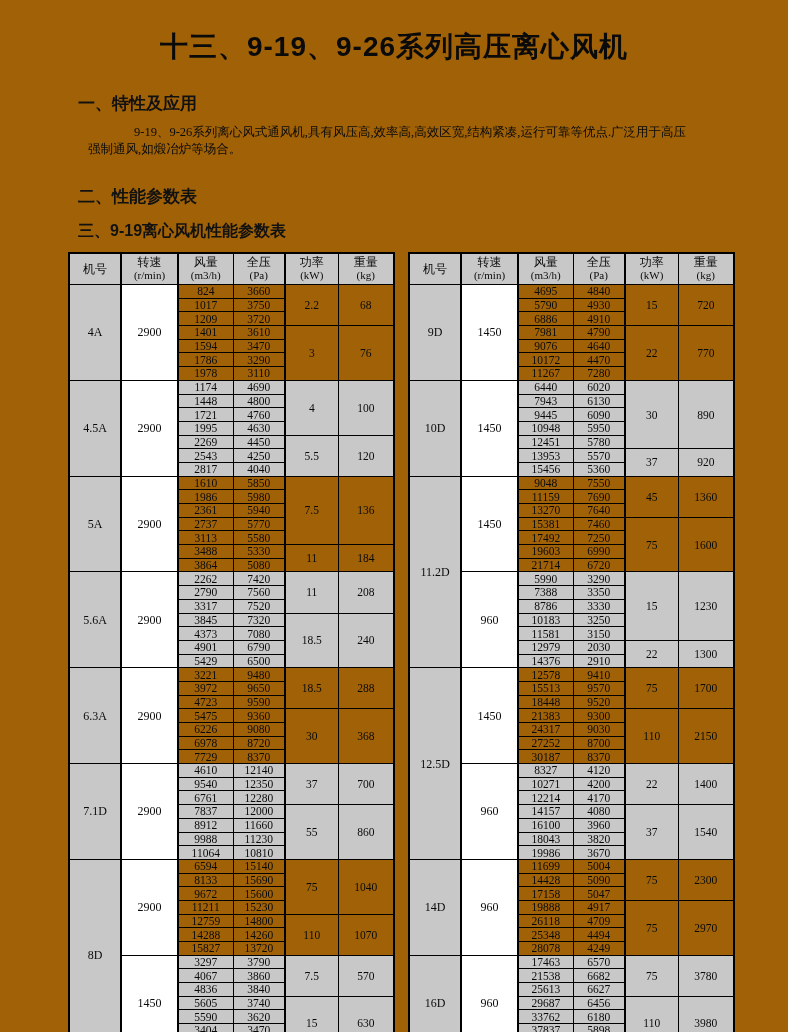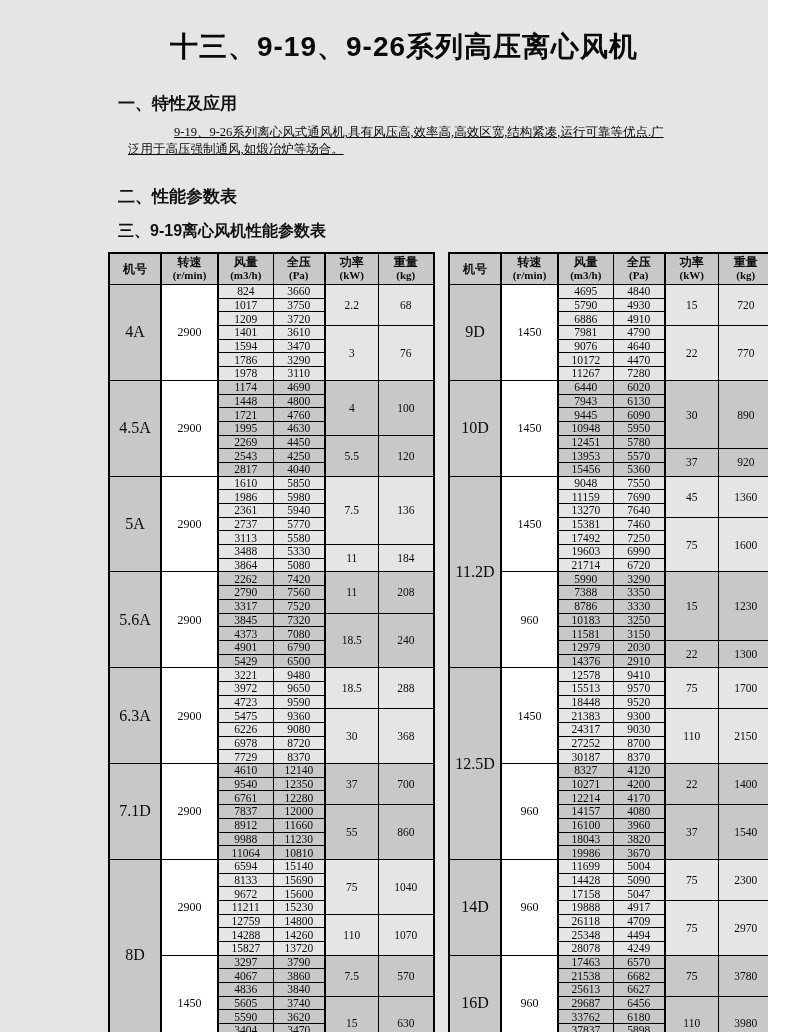--- a/index.html
+++ b/index.html
@@ -1,34 +1,34 @@
 <!DOCTYPE html>
 <html><head>
 <meta charset="utf-8">
 <style>
   html,body{margin:0;padding:0;background:#fff;}
-  .page{position:relative;width:728px;height:1032px;background:#e5e5e5;overflow:hidden;
-        font-family:"Liberation Serif",serif;color:#0a0a0a;padding-left:40px;}
+  .page{position:relative;width:788px;height:1032px;background:#a16207;overflow:hidden;
+        font-family:"Liberation Serif",serif;color:#0a0a0a;}
   .title{margin:28px 0 0 0;text-align:center;font-size:28px;font-weight:bold;
          font-family:"Liberation Sans",sans-serif;letter-spacing:1px;}
   .h-sec{font-family:"Liberation Sans",sans-serif;font-weight:bold;color:#111;}
   .h1x{margin:26px 0 0 78px;font-size:17px;}
   .h2x{margin:27px 0 0 78px;font-size:17px;}
   .h3x{margin:13px 0 0 78px;font-size:16px;}
-  .intro{margin:9px 100px 0 88px;font-size:12.5px;line-height:17px;text-indent:46px;text-decoration:underline;}
+  .intro{margin:9px 100px 0 88px;font-size:12.5px;line-height:17px;text-indent:46px;}
   .tables-row{display:flex;gap:13px;margin:10px 0 0 68px;}
   table.spec{border-collapse:collapse;table-layout:fixed;width:327px;border:2px solid #000;
              font-family:"Liberation Serif",serif;}
   .spec th,.spec td{border:1px solid #000;padding:0;text-align:center;overflow:hidden;
                     vertical-align:middle;}
-  .spec th{background:#c8c8c8;font-weight:bold;height:30px;font-size:12px;line-height:13px;margin-left:48px;}
+  .spec th{background:#c8c8c8;font-weight:normal;height:30px;font-size:12px;line-height:13px;margin-left:48px;}
   .spec th div:nth-child(2){font-size:11px;}
   .spec tr.r{height:13.7px;}
   .spec td{font-size:11.5px;line-height:12px;}
-  .spec td.model{background:#c8c8c8;font-size:16px;font-family:Liberation Serif, serif;}
+  .spec td.model{background:#c8c8c8;font-size:12px;font-family:Liberation Serif, serif;}
   .spec td.speed{background:#fff;font-size:12px;}
   .spec td.shaded{background:#c8c8c8;}
   .spec .c-speed,.spec .c-flow,.spec .c-power{border-left-width:2px;}
 </style>
 </head>
 <body>
 
 <div class="page">
   <h1 class="title">十三、9-19、9-26系列高压离心风机</h1>
   <h2 class="h-sec h1x">一、特性及应用</h2>

